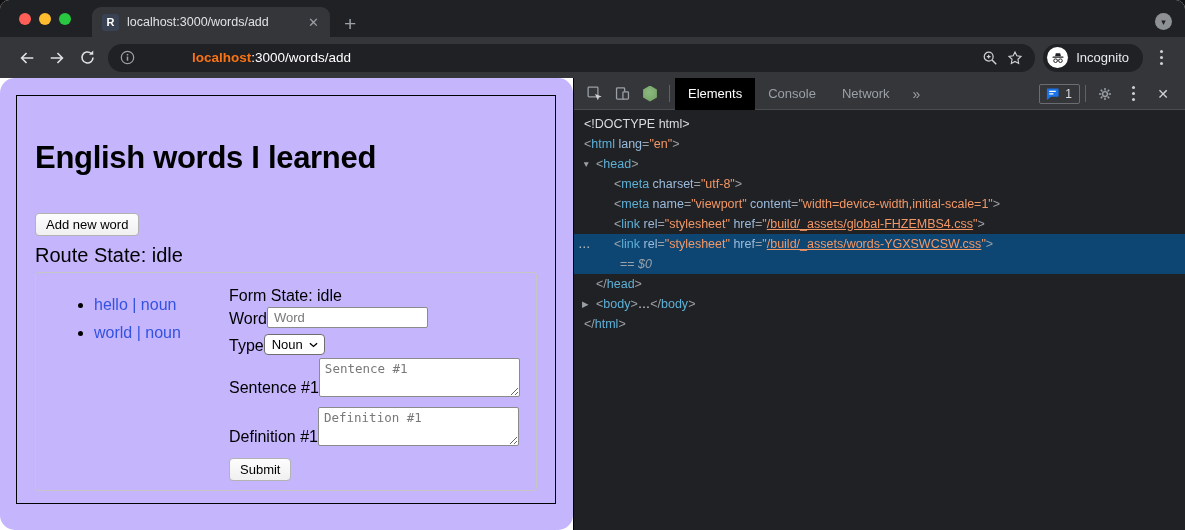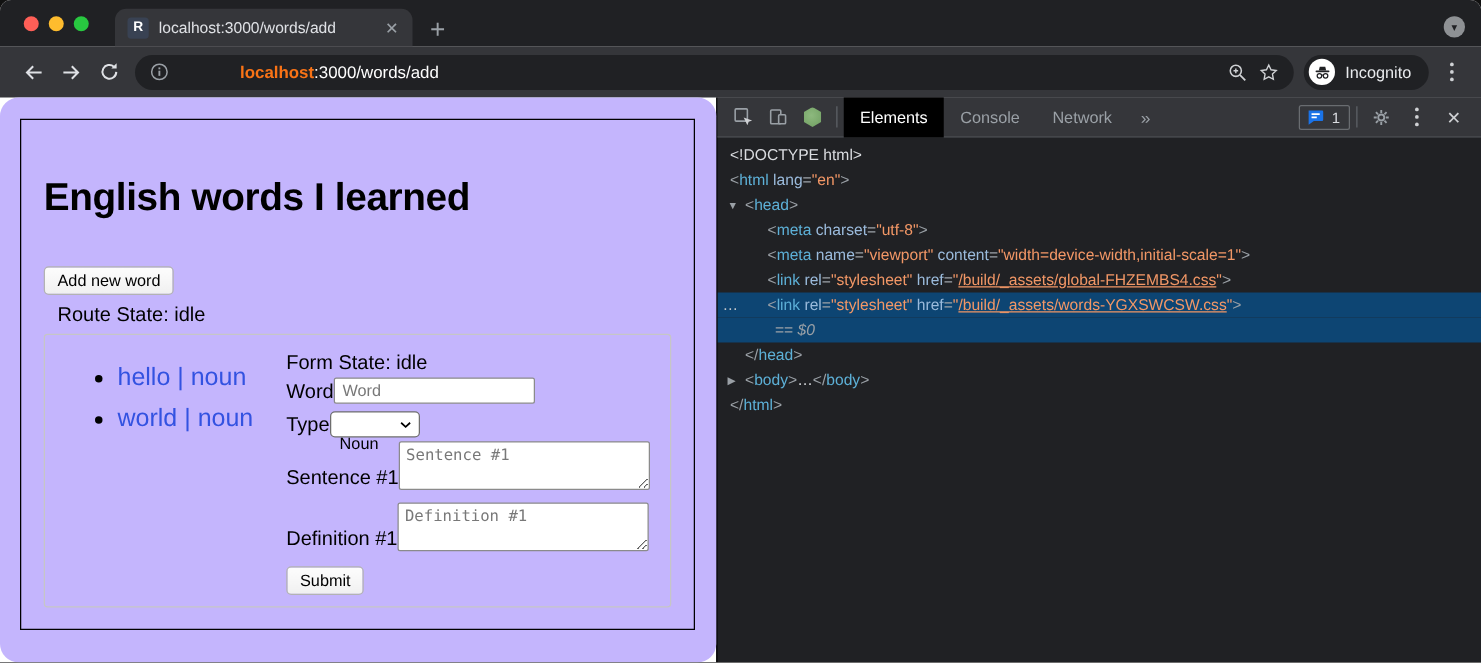--- a/index.html
+++ b/index.html
@@ -40,37 +40,37 @@
 
   
   .content { flex:1; display:flex; min-height:0; }
   .page { width:573px; background:#c4b5fd; position:relative; flex:none;border-radius:15px; }
 
   .page-box { position:absolute; left:16px; top:17px; width:540px; height:409px;
               border:1px solid #000; padding:0 18px; }
   .page-box h1 { font-size:31px; letter-spacing:-.3px; margin:44px 0 37px; color:#000; }
   .btn { display:inline-block; font-family:"Liberation Sans",sans-serif; font-size:13px; color:#000;
          background:linear-gradient(#fdfdfd,#f0f0f0); border:1px solid #b3b3b3; border-radius:4px; padding:3px 10px; }
-  .route { font-size:16px; margin:8px 11px 5px; color:#000; }
+  .route { font-size:20px; margin:8px 0 5px; color:#000; }
 
   .inner-box { border:1px solid #c6c6c6; border-radius:3px; height:219px; display:flex; }
-  .word-list { width:193px; margin-top:23px; padding-left:58px; font-size:20px; flex:none; }
+  .word-list { width:193px; margin-top:23px; padding-left:58px; font-size:16px; flex:none; }
   .word-list li { margin-bottom:10px; color:#000; }
   .word-list a { text-decoration:none; }
 
   .form-col { padding-top:14px; font-size:16px; }
   .form-state { margin-bottom:2px; color:#000; }
   .frow { display:flex; align-items:flex-end; margin-bottom:6px; }
   .frow.bottom { align-items:flex-end; }
   .frow label { color:#000; line-height:1.2; }
   .txt-input { width:161px; height:21px; border:1px solid #8b8b8b; border-radius:2px; padding:1px 6px;
                font-family:"Liberation Sans",sans-serif; font-size:13px; color:#000; }
   .txt-input::placeholder { color:#787878; }
-  .select { width:72px; height:21px; border:1px solid #6e6e6e; border-radius:4px; background:#fff;
-            font-size:13px; color:#000; padding:17px 18px 2px 7px; position:relative; }
+  .select { width:61px; height:21px; border:1px solid #6e6e6e; border-radius:4px; background:#fff;
+            font-size:13px; color:#000; padding:2px 18px 2px 7px; position:relative; }
   .select .chev { position:absolute; right:6px; top:7px; }
   .ta-row { margin-bottom:10px; }
   .ta { width:201px; height:39px; border:1px solid #8b8b8b; border-radius:2px; padding:2px 5px;
         font-family:"DejaVu Sans Mono",monospace; font-size:12.5px; resize:both; color:#000; }
   .ta::placeholder { color:#787878; }
   .submit-row { margin-top:12px; }
 
   
   .devtools { flex:1; background:#202124; border-left:1px solid #000; display:flex; flex-direction:column; min-width:0; }
   .dt-toolbar { height:32px; background:#35363a; border-bottom:1px solid #494c50; display:flex; align-items:center;

